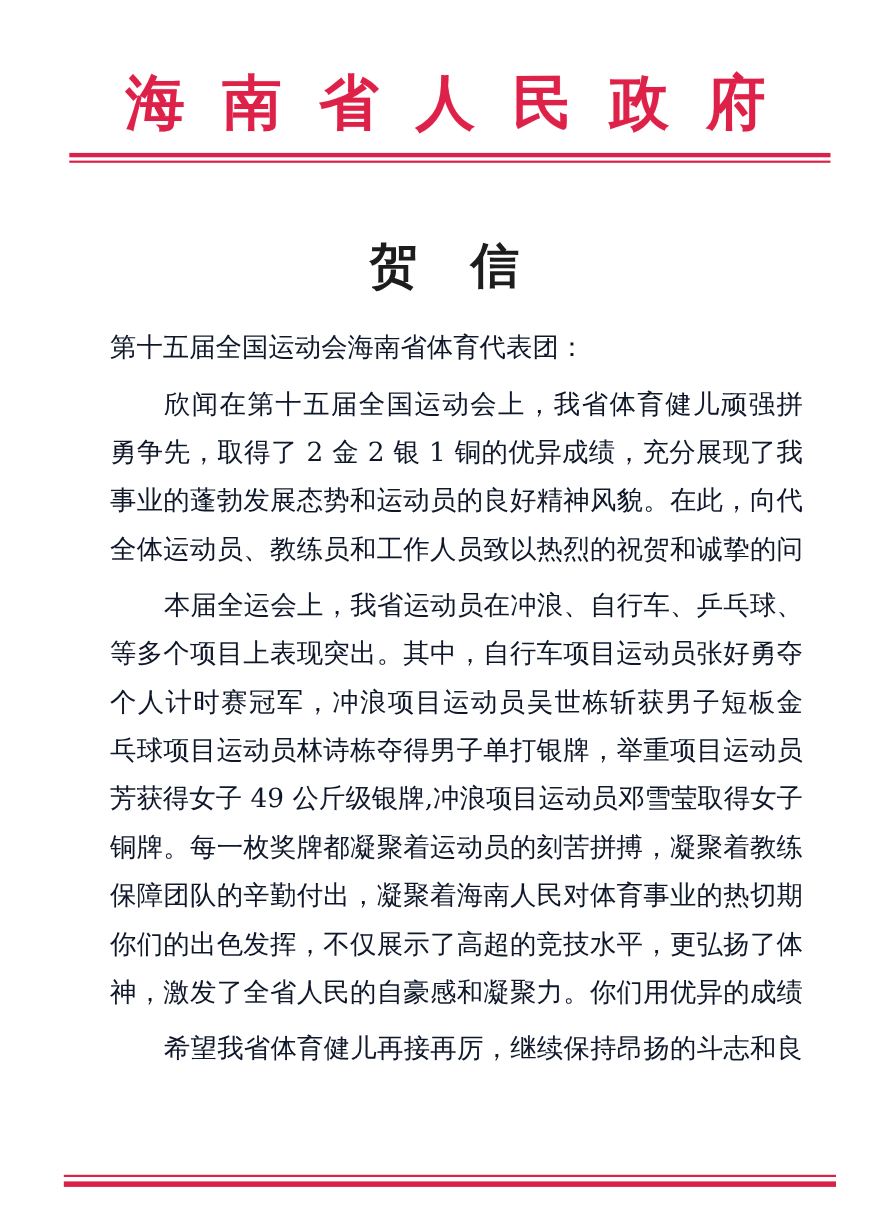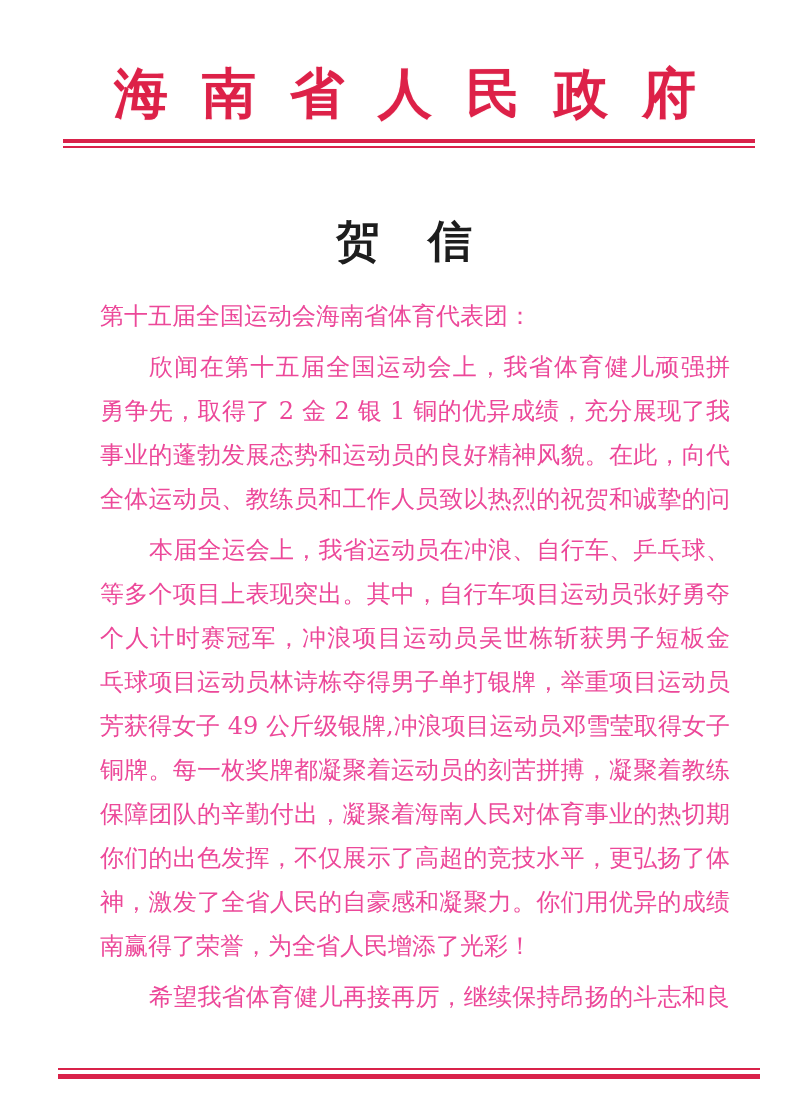--- a/index.html
+++ b/index.html
@@ -65,21 +65,21 @@
     letter-spacing: 2px;
   }
 
   
   .body-text {
     position: absolute;
     left: 100px;
     top: 294px;
     width: 630px;
     font-size: 24px;
-    color: #ec4899;
+    color: #0f172a;
   }
   .body-text .line {
     line-height: 44px;
     height: 44px;
     text-align: left;
     overflow: hidden;
   }
   .body-text .line.fill {
     text-align: justify;
     text-align-last: justify;
@@ -113,21 +113,20 @@
       <div class="line fill">全体运动员、教练员和工作人员致以热烈的祝贺和诚挚的问候！</div>
       <div class="line fill indent para">本届全运会上，我省运动员在冲浪、自行车、乒乓球、举重</div>
       <div class="line fill">等多个项目上表现突出。其中，自行车项目运动员张好勇夺女子</div>
       <div class="line fill">个人计时赛冠军，冲浪项目运动员吴世栋斩获男子短板金牌，乒</div>
       <div class="line fill">乓球项目运动员林诗栋夺得男子单打银牌，举重项目运动员邓小</div>
       <div class="line fill">芳获得女子 49 公斤级银牌,冲浪项目运动员邓雪莹取得女子短板</div>
       <div class="line fill">铜牌。每一枚奖牌都凝聚着运动员的刻苦拼搏，凝聚着教练员和</div>
       <div class="line fill">保障团队的辛勤付出，凝聚着海南人民对体育事业的热切期望。</div>
       <div class="line fill">你们的出色发挥，不仅展示了高超的竞技水平，更弘扬了体育精</div>
       <div class="line fill">神，激发了全省人民的自豪感和凝聚力。你们用优异的成绩为海</div>
-      <div class="line">南赢得了荣誉，为全省人民增添了光彩！</div>
       <div class="line fill indent para">希望我省体育健儿再接再厉，继续保持昂扬的斗志和良好的</div>
     </div>
 
   <div class="rule-bottom">
     <div class="bar-thin"></div>
     <div class="bar-thick"></div>
   </div>
 
 </div>
 

